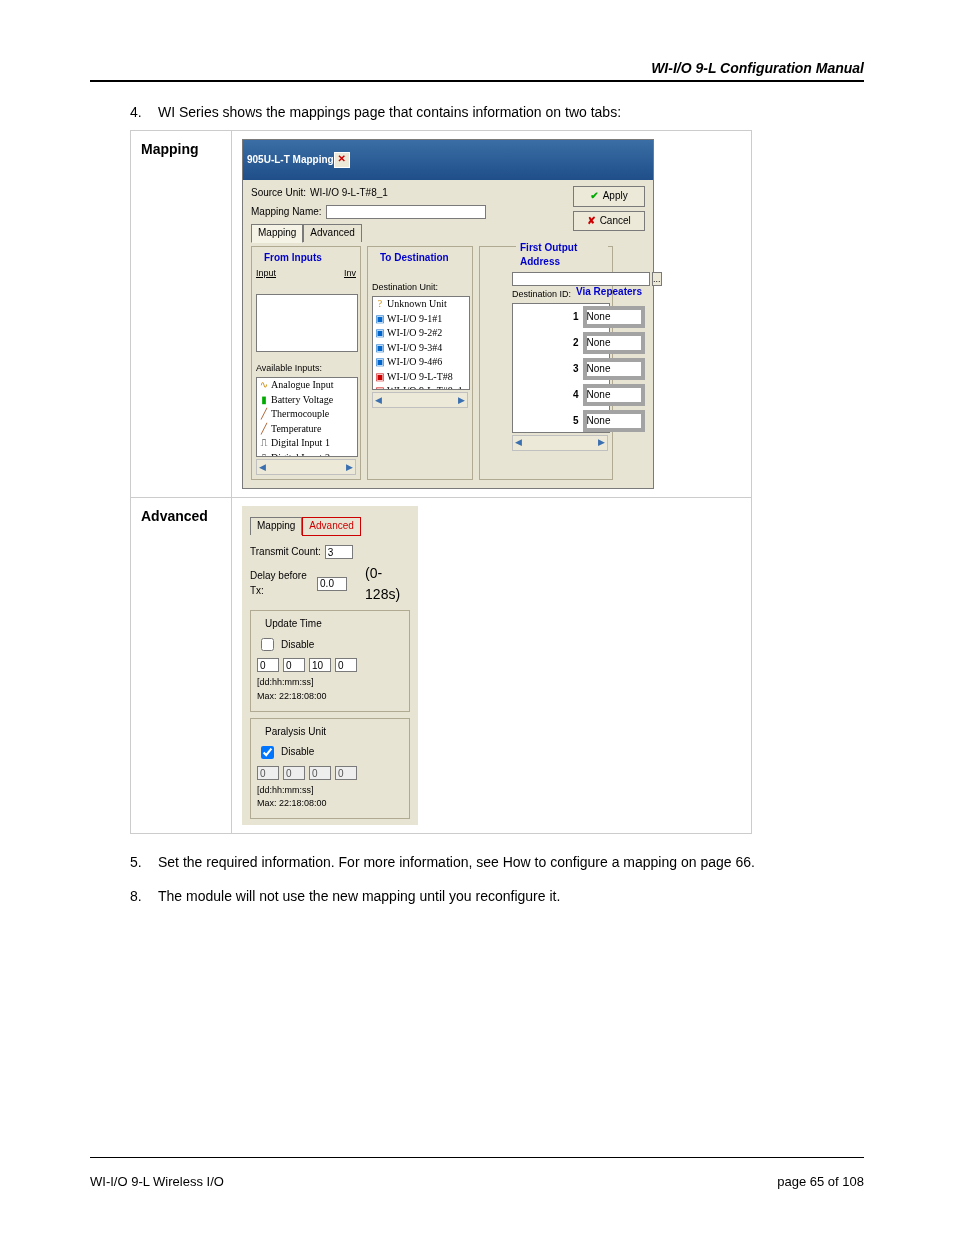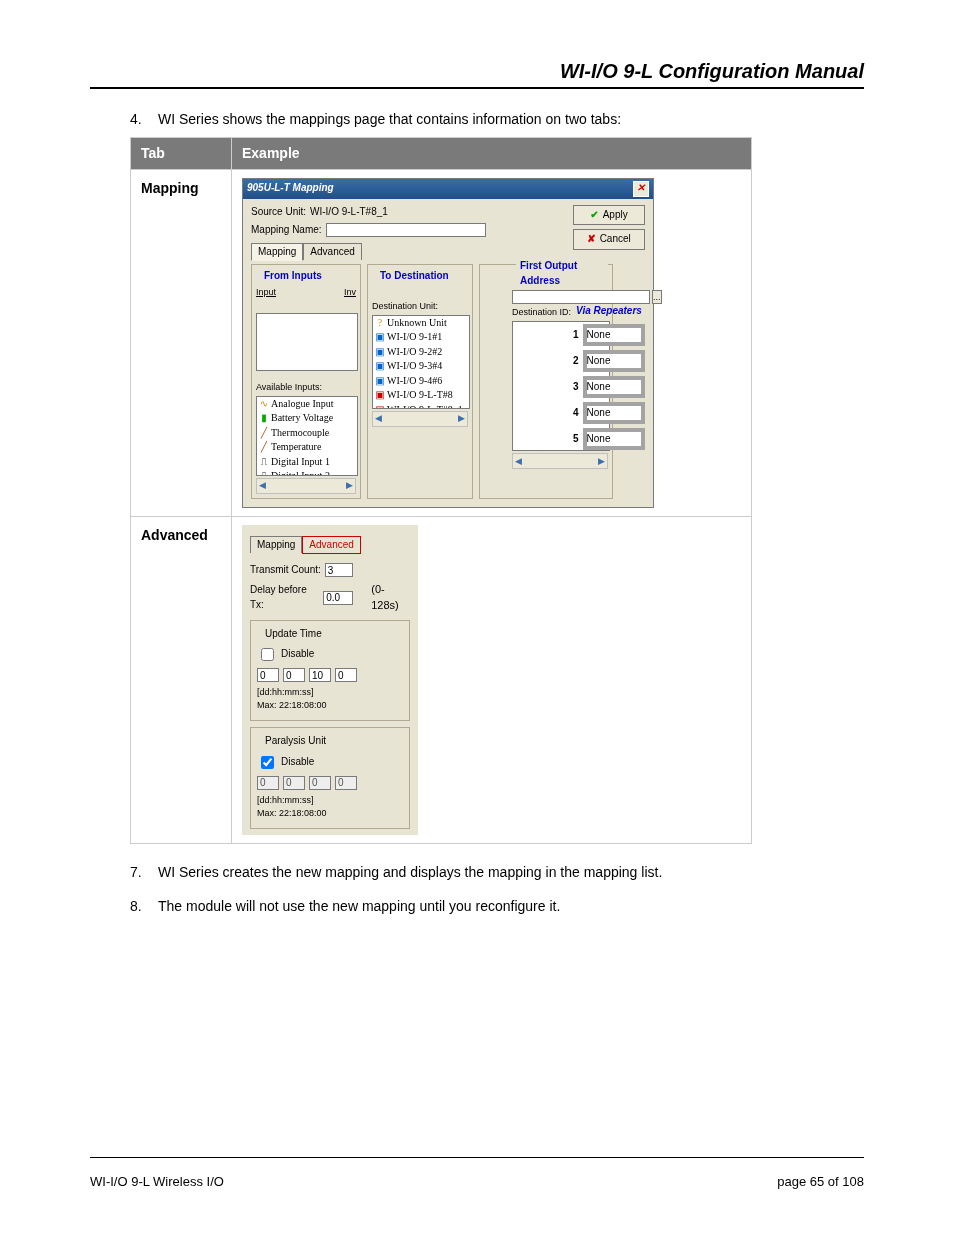--- a/index.html
+++ b/index.html
@@ -14,21 +14,21 @@
     min-height: 1235px;
     margin: 0 auto;
     position: relative;
     box-sizing: border-box;
     padding: 60px 90px 50px 90px;
   }
   .hdr {
     text-align: right;
     font-style: italic;
     font-weight: bold;
-    font-size: 20px;
+    font-size: 14px;
     margin-bottom: 4px;
   }
   .hr-top {
     border: none;
     border-top: 2px solid #000;
     margin: 0 0 20px 0;
   }
   .content { margin-left: 40px; }
   ol.steps {
     list-style: none;
@@ -75,25 +75,23 @@
     font-family: "MS Sans Serif", Tahoma, sans-serif;
     font-size: 10px;
     background: #e8e4d4;
     border: 1px solid #7a7a7a;
   }
   .dlg-title {
     background: linear-gradient(#3b6ea5, #1f4e89);
     color: #fff;
     font-weight: bold;
     font-size: 10px;
-    padding: 2px 4px;
+    padding: 12px 4px;
     display: flex;
-    justify-content: space-between;
     align-items: center;
-    font-style: italic;
   }
   .dlg-title .x {
     width: 14px; height: 14px;
     background: #ece9d8;
     border: 1px solid #fff;
     color: #c00;
     font-weight: bold;
     font-size: 10px;
     text-align: center;
     line-height: 12px;
@@ -198,45 +196,41 @@
   <div class="hdr">WI-I/O 9-L Configuration Manual</div>
   <hr class="hr-top">
 
   <div class="content">
     <ol class="steps">
       <li>
         <span class="num">4.</span><span>WI Series shows the mappings page that contains information on two tabs:</span>
 
         <table class="tab-table">
           <tbody>
-              <tr>
-            <th>Tab</th>
-            <th>Example</th>
-          </tr>
           <tr>
             <td class="lab">Mapping</td>
             <td>
 
               <div class="dlg">
                 <div class="dlg-title">
                   <span>905U-L-T Mapping</span>
                   <span class="x">✕</span>
                 </div>
                 <div class="dlg-body">
                   <div class="right-col">
                     <div class="btn">
                           <span class="ok">✔</span>
                           <span>Apply</span>
                         </div>
                     <div class="btn">
                           <span class="xk">✘</span>
                           <span>Cancel</span>
                         </div>
                     <div class="repeaters">
-                      <div style="color:#0000cc;font-weight:bold;text-align:center;margin-bottom:6px;font-style:italic;">Via Repeaters</div>
+                      <div style="color:#0000cc;font-weight:bold;text-align:center;margin-bottom:6px;">Via Repeaters</div>
                       <div class="rep-row">
                             <span style="font-weight:bold">1</span>
                             <div class="sel">None</div>
                           </div>
                       <div class="rep-row">
                             <span style="font-weight:bold">2</span>
                             <div class="sel">None</div>
                           </div>
                       <div class="rep-row">
                             <span style="font-weight:bold">3</span>
@@ -337,21 +331,21 @@
                 <div class="tabbar">
                   <span class="tab">Mapping</span><span class="tab hl">Advanced</span>
                 </div>
                 <div class="row-sm" style="margin-top:10px">
                       <span>Transmit Count:</span>
                       <input class="inp" style="width: 28px;" value="3">
                     </div>
                 <div class="row-sm">
                       <span>Delay before Tx:</span>
                       <input class="inp" style="width: 30px;" value="0.0">
-                      <span style="margin-left:14px;font-size:11px">(0-128s)</span>
+                      <span style="margin-left:14px;font-size:14px">(0-128s)</span>
                     </div>
 
                 <div class="fs">
                   <div class="ft">Update Time</div>
                   <div class="chkrow">
                         <input type="checkbox" style="">
                         <span>Disable</span>
                       </div>
                   <div class="time-inps">
                     <input class="inp" value="0" style="">
@@ -378,25 +372,25 @@
                   <div class="meta">[dd:hh:mm:ss]</div>
                   <div class="meta">Max: 22:18:08:00</div>
                 </div>
               </div>
             </td>
           </tr>
         </tbody>
           </table>
       </li>
 
-
-
       <li>
-        <span class="num">7.</span><span>WI Series creates the new mapping and displays the mapping in the mapping list.</span>
+        <span class="num">5.</span><span>Set the required information. For more information, see How to configure a mapping on page 66.</span>
       </li>
+
+
 
       <li>
         <span class="num">8.</span><span>The module will not use the new mapping until you reconfigure it.</span>
       </li>
     </ol>
   </div>
 
   <hr class="hr-bot">
   <div class="footer">
     <span>WI-I/O 9-L Wireless I/O</span>

